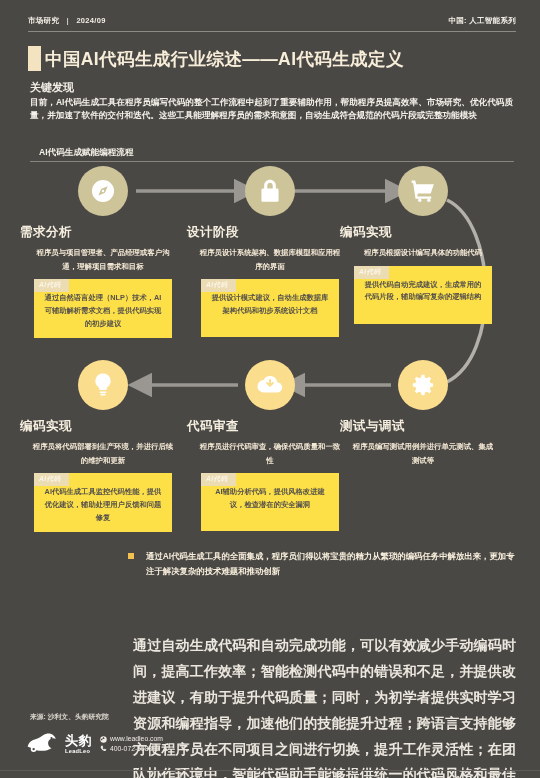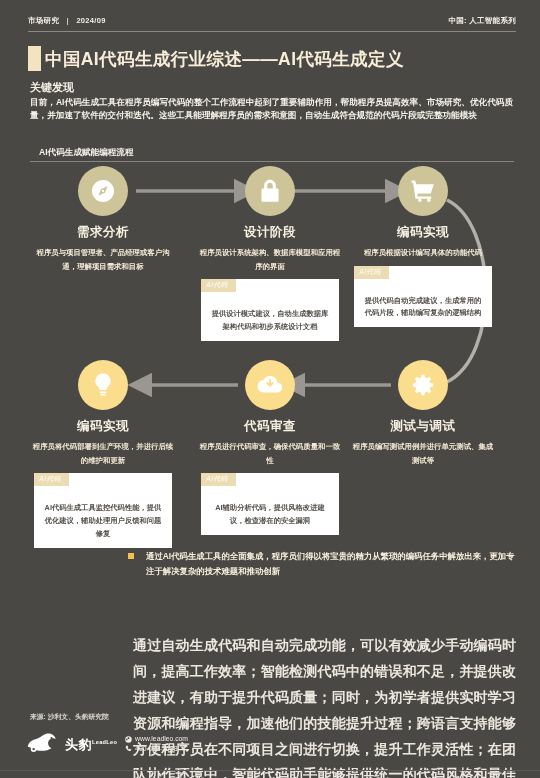--- a/index.html
+++ b/index.html
@@ -60,31 +60,31 @@
   .circle {
     width: 50px; height: 50px; border-radius: 50%;
     margin: 0 auto; display: flex; align-items: center; justify-content: center;
     position: relative; z-index: 2;
   }
   .circle.tan  { background: #cdc49a; }
   .circle.gold { background: #fbdd8e; }
   .circle svg { width: 26px; height: 26px; fill: #ffffff; display: block; }
 
   .node-title {
-    text-align: center; color: #f6efe0; font-size: 12.5px; font-weight: bold;
+    color: #f6efe0; font-size: 12.5px; font-weight: bold;
     margin-top: 8px; letter-spacing: .5px;
   }
   .node-desc {
     text-align: center; color: #f4e9d5; font-size: 7.4px; font-weight: bold;
     line-height: 1.85; margin-top: 5px; padding: 0 12px;
   }
 
   .ai-card {
-    position: relative; background: #ffffff; margin: 6px 14px 0 14px;
-    padding: 29px 7px 7px 7px; min-height: 58px;
+    position: relative; background: #fde047; margin: 6px 14px 0 14px;
+    padding: 13px 7px 7px 7px; min-height: 58px;
   }
   .ai-badge {
     position: absolute; top: 0; left: 0;
     background: #ecdcb4; color: #fbf6ea;
     font-size: 6.6px; font-weight: bold; font-style: italic;
     padding: 2px 9px 2px 5px; letter-spacing: .4px;
   }
   .ai-card-text {
     text-align: center; color: #55514c; font-size: 7.3px; font-weight: bold;
     line-height: 1.75;
@@ -121,21 +121,21 @@
   }
 
   
   .footline {
     position: absolute; top: 770px; left: 0; width: 540px; height: 1px; background: #5e5b56;
   }
   .footer { position: absolute; top: 727px; left: 0; width: 540px; height: 46px; }
 
   .brand-left { position: absolute; left: 26px; top: 5px; display: flex; align-items: center; gap: 5px; }
   .leopard svg { width: 34px; height: 24px; fill: #ffffff; display:block; }
-  .brand-cn { display: flex; flex-direction: row; justify-content: center; }
+  .brand-cn { display: flex; flex-direction: column; justify-content: center; }
   .brand-cn .cn { color: #fff; font-size: 13px; font-weight: bold; line-height: 1; letter-spacing: .5px; }
   .brand-cn .en { color: #fff; font-size: 5.6px; font-weight: bold; letter-spacing: .3px; margin-top: 1px; }
   .contact { display: flex; flex-direction: column; justify-content: center; margin-left: 3px; }
   .contact div { display: flex; align-items: center; gap: 3px; color: #f0ede7; font-size: 6.8px; line-height: 1.45; }
   .contact svg { width: 7px; height: 7px; fill: #f0ede7; display: block; }
 
   .brand-center { position: absolute; left: 50%; transform: translateX(-50%); top: 2px; text-align: center; }
   .brand-center .fs {
     color: #d9d5cc; font-size: 5.6px; letter-spacing: 3.4px; font-weight: bold;
   }
@@ -192,20 +192,24 @@
     </svg>
 
     <div class="node" id="node-0">
       <div class="circle tan">
         <svg viewBox="0 0 24 24">
           <path d="M12 1.8A10.2 10.2 0 1 0 12 22.2 10.2 10.2 0 0 0 12 1.8Zm4.3 5.9-2.5 6-6 2.5 2.5-6Zm-4.3 3.2a1.1 1.1 0 1 0 0 2.2 1.1 1.1 0 0 0 0-2.2Z"></path>
         </svg>
       </div>
       <div class="node-title">需求分析</div>
       <div class="node-desc">程序员与项目管理者、产品经理或客户沟通，理解项目需求和目标</div>
+      <div class="ai-card">
+        <div class="ai-badge">AI代码</div>
+        <div class="ai-card-text">通过自然语言处理（NLP）技术，AI可辅助解析需求文档，提供代码实现的初步建议</div>
+      </div>
     </div>
 
     <div class="node" id="node-1">
       <div class="circle tan">
         <svg viewBox="0 0 24 24">
           <path d="M12 1.6c-3 0-5.4 2.4-5.4 5.4v2.6h2.9V7c0-1.4 1.1-2.6 2.5-2.6s2.5 1.2 2.5 2.6v2.6H5.4c-.7 0-1.3.6-1.3 1.3v9.8c0 .7.6 1.3 1.3 1.3h13.2c.7 0 1.3-.6 1.3-1.3v-9.8c0-.7-.6-1.3-1.3-1.3h-1.2V7c0-3-2.4-5.4-5.4-5.4Z"></path>
         </svg>
       </div>
       <div class="node-title">设计阶段</div>
       <div class="node-desc">程序员设计系统架构、数据库模型和应用程序的界面</div>

